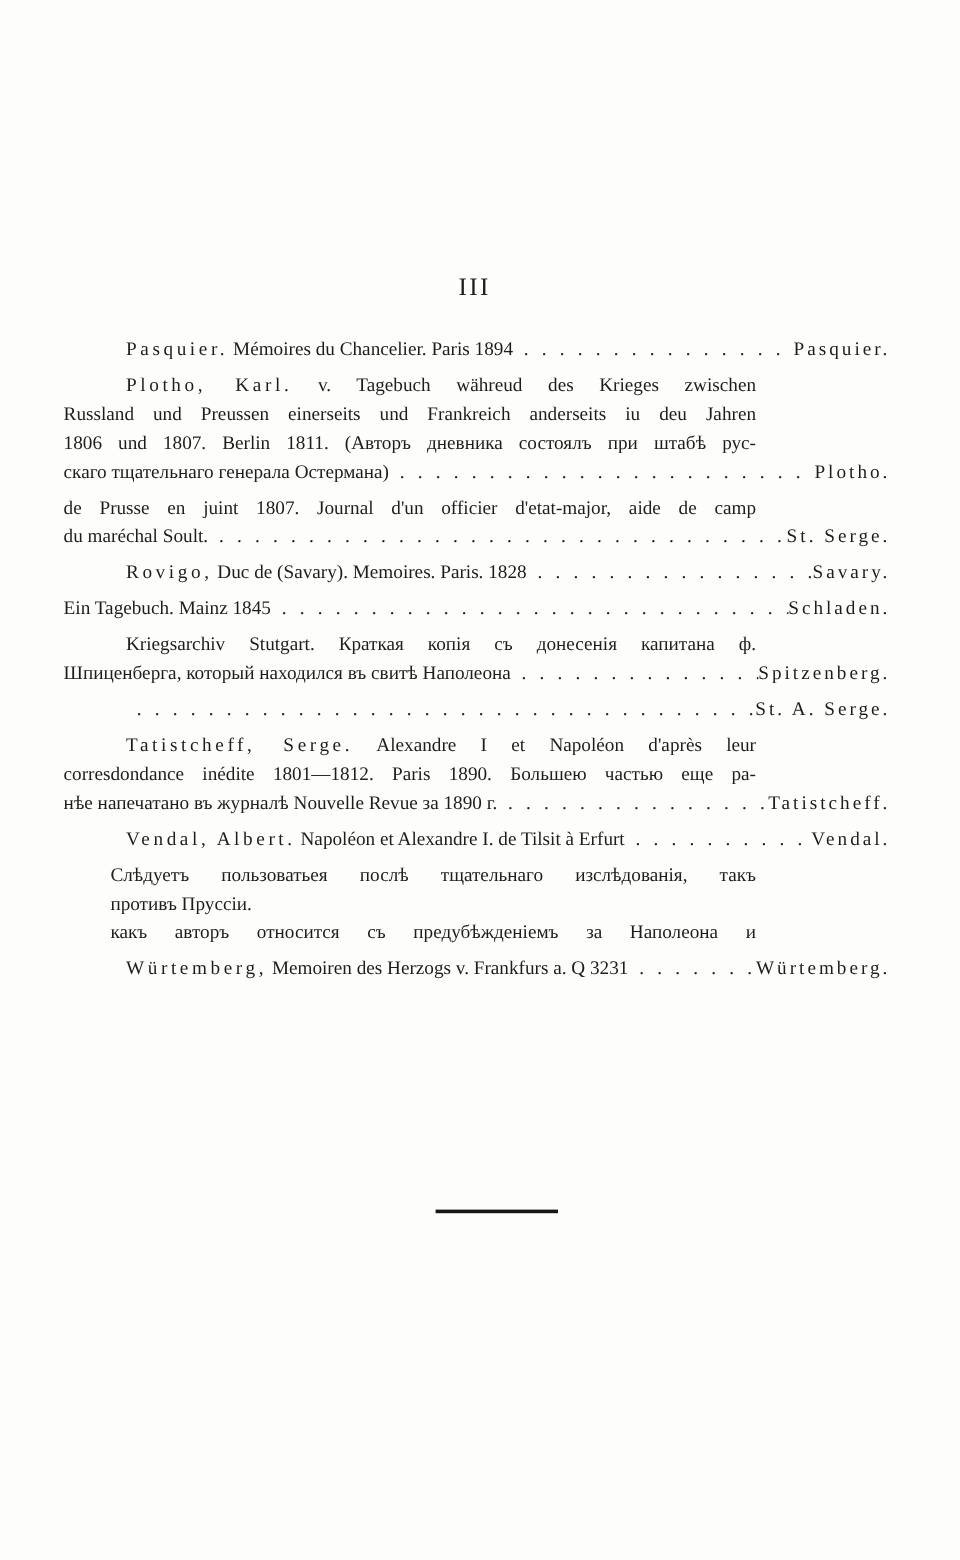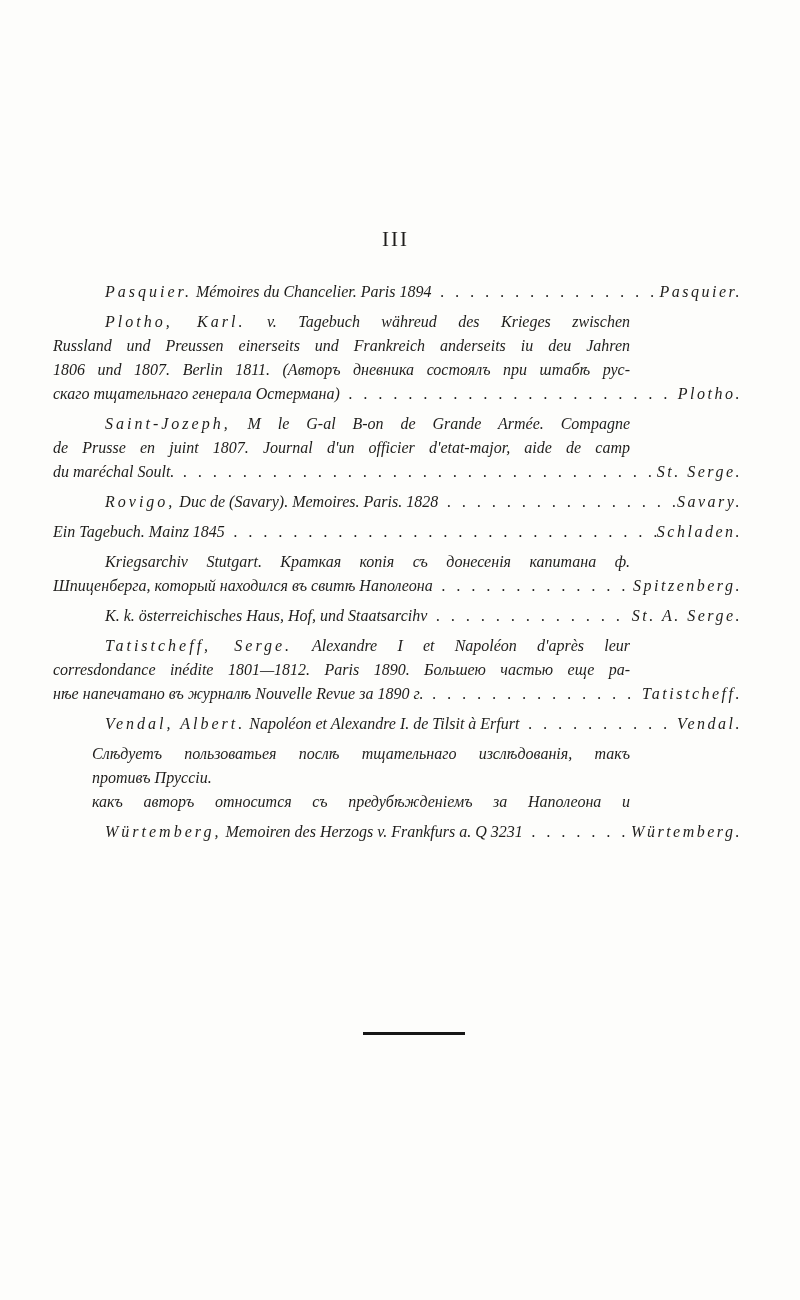--- a/index.html
+++ b/index.html
@@ -30,21 +30,20 @@
   .entry {
     margin-bottom: 6px;
   }
   .entry.note {
     margin-left: 39px;
   }
   .line {
     line-height: 24px;
     height: 24px;
     overflow: hidden;
-    font-style: italic;
   }
   .line.indent {
     padding-left: 52px;
   }
   
   .line.fill {
     margin-right: 112px;
     text-align: justify;
     text-align-last: justify;
   }
@@ -99,21 +98,20 @@
         <div class="line indent fill"><span class="lead-text"><span class="spaced">Plotho, Karl.</span><span class="plain"> v. Tagebuch währeud des Krieges zwischen</span></span></div>
         <div class="line fill"><span class="lead-text"><span class="plain">Russland und Preussen einerseits und Frankreich anderseits iu deu Jahren</span></span></div>
         <div class="line fill"><span class="lead-text"><span class="plain">1806 und 1807. Berlin 1811. (Авторъ дневника состоялъ при штабѣ рус-</span></span></div>
         <div class="line leader">
           <span class="lead-text"><span class="plain">скаго тщательнаго генерала Остермана)</span></span>
           <span class="dots">............................................................</span>
           <span class="ref-label">Plotho.</span>
         </div>
       </div>
       <div class="entry">
-        <div class="line indent fill"><span class="lead-text"><span class="spaced">Saint-Jozeph,</span><span class="plain"> M le G-al B-on de Grande Armée. Compagne</span></span></div>
         <div class="line fill"><span class="lead-text"><span class="plain">de Prusse en juint 1807. Journal d'un officier d'etat-major, aide de camp</span></span></div>
         <div class="line leader">
           <span class="lead-text"><span class="plain">du maréchal Soult.</span></span>
           <span class="dots">............................................................</span>
           <span class="ref-label">St. Serge.</span>
         </div>
       </div>
       <div class="entry">
         <div class="line indent leader">
           <span class="lead-text"><span class="spaced">Rovigo,</span><span class="plain"> Duc de (Savary). Memoires. Paris. 1828</span></span>
@@ -131,21 +129,20 @@
       <div class="entry">
         <div class="line indent fill"><span class="lead-text"><span class="plain">Kriegsarchiv Stutgart. Краткая копія съ донесенія капитана ф.</span></span></div>
         <div class="line leader">
           <span class="lead-text"><span class="plain">Шпиценберга, который находился въ свитѣ Наполеона</span></span>
           <span class="dots">............................................................</span>
           <span class="ref-label">Spitzenberg.</span>
         </div>
       </div>
       <div class="entry">
         <div class="line indent leader">
-          <span class="lead-text"><span class="plain">K. k. österreichisches Haus, Hof, und Staatsarcihv</span></span>
           <span class="dots">............................................................</span>
           <span class="ref-label">St. A. Serge.</span>
         </div>
       </div>
       <div class="entry">
         <div class="line indent fill"><span class="lead-text"><span class="spaced">Tatistcheff, Serge.</span><span class="plain"> Alexandre I et Napoléon d'après leur</span></span></div>
         <div class="line fill"><span class="lead-text"><span class="plain">corresdondance inédite 1801—1812. Paris 1890. Большею частью еще ра-</span></span></div>
         <div class="line leader">
           <span class="lead-text"><span class="plain">нѣе напечатано въ журналѣ Nouvelle Revue за 1890 г.</span></span>
           <span class="dots">............................................................</span>

